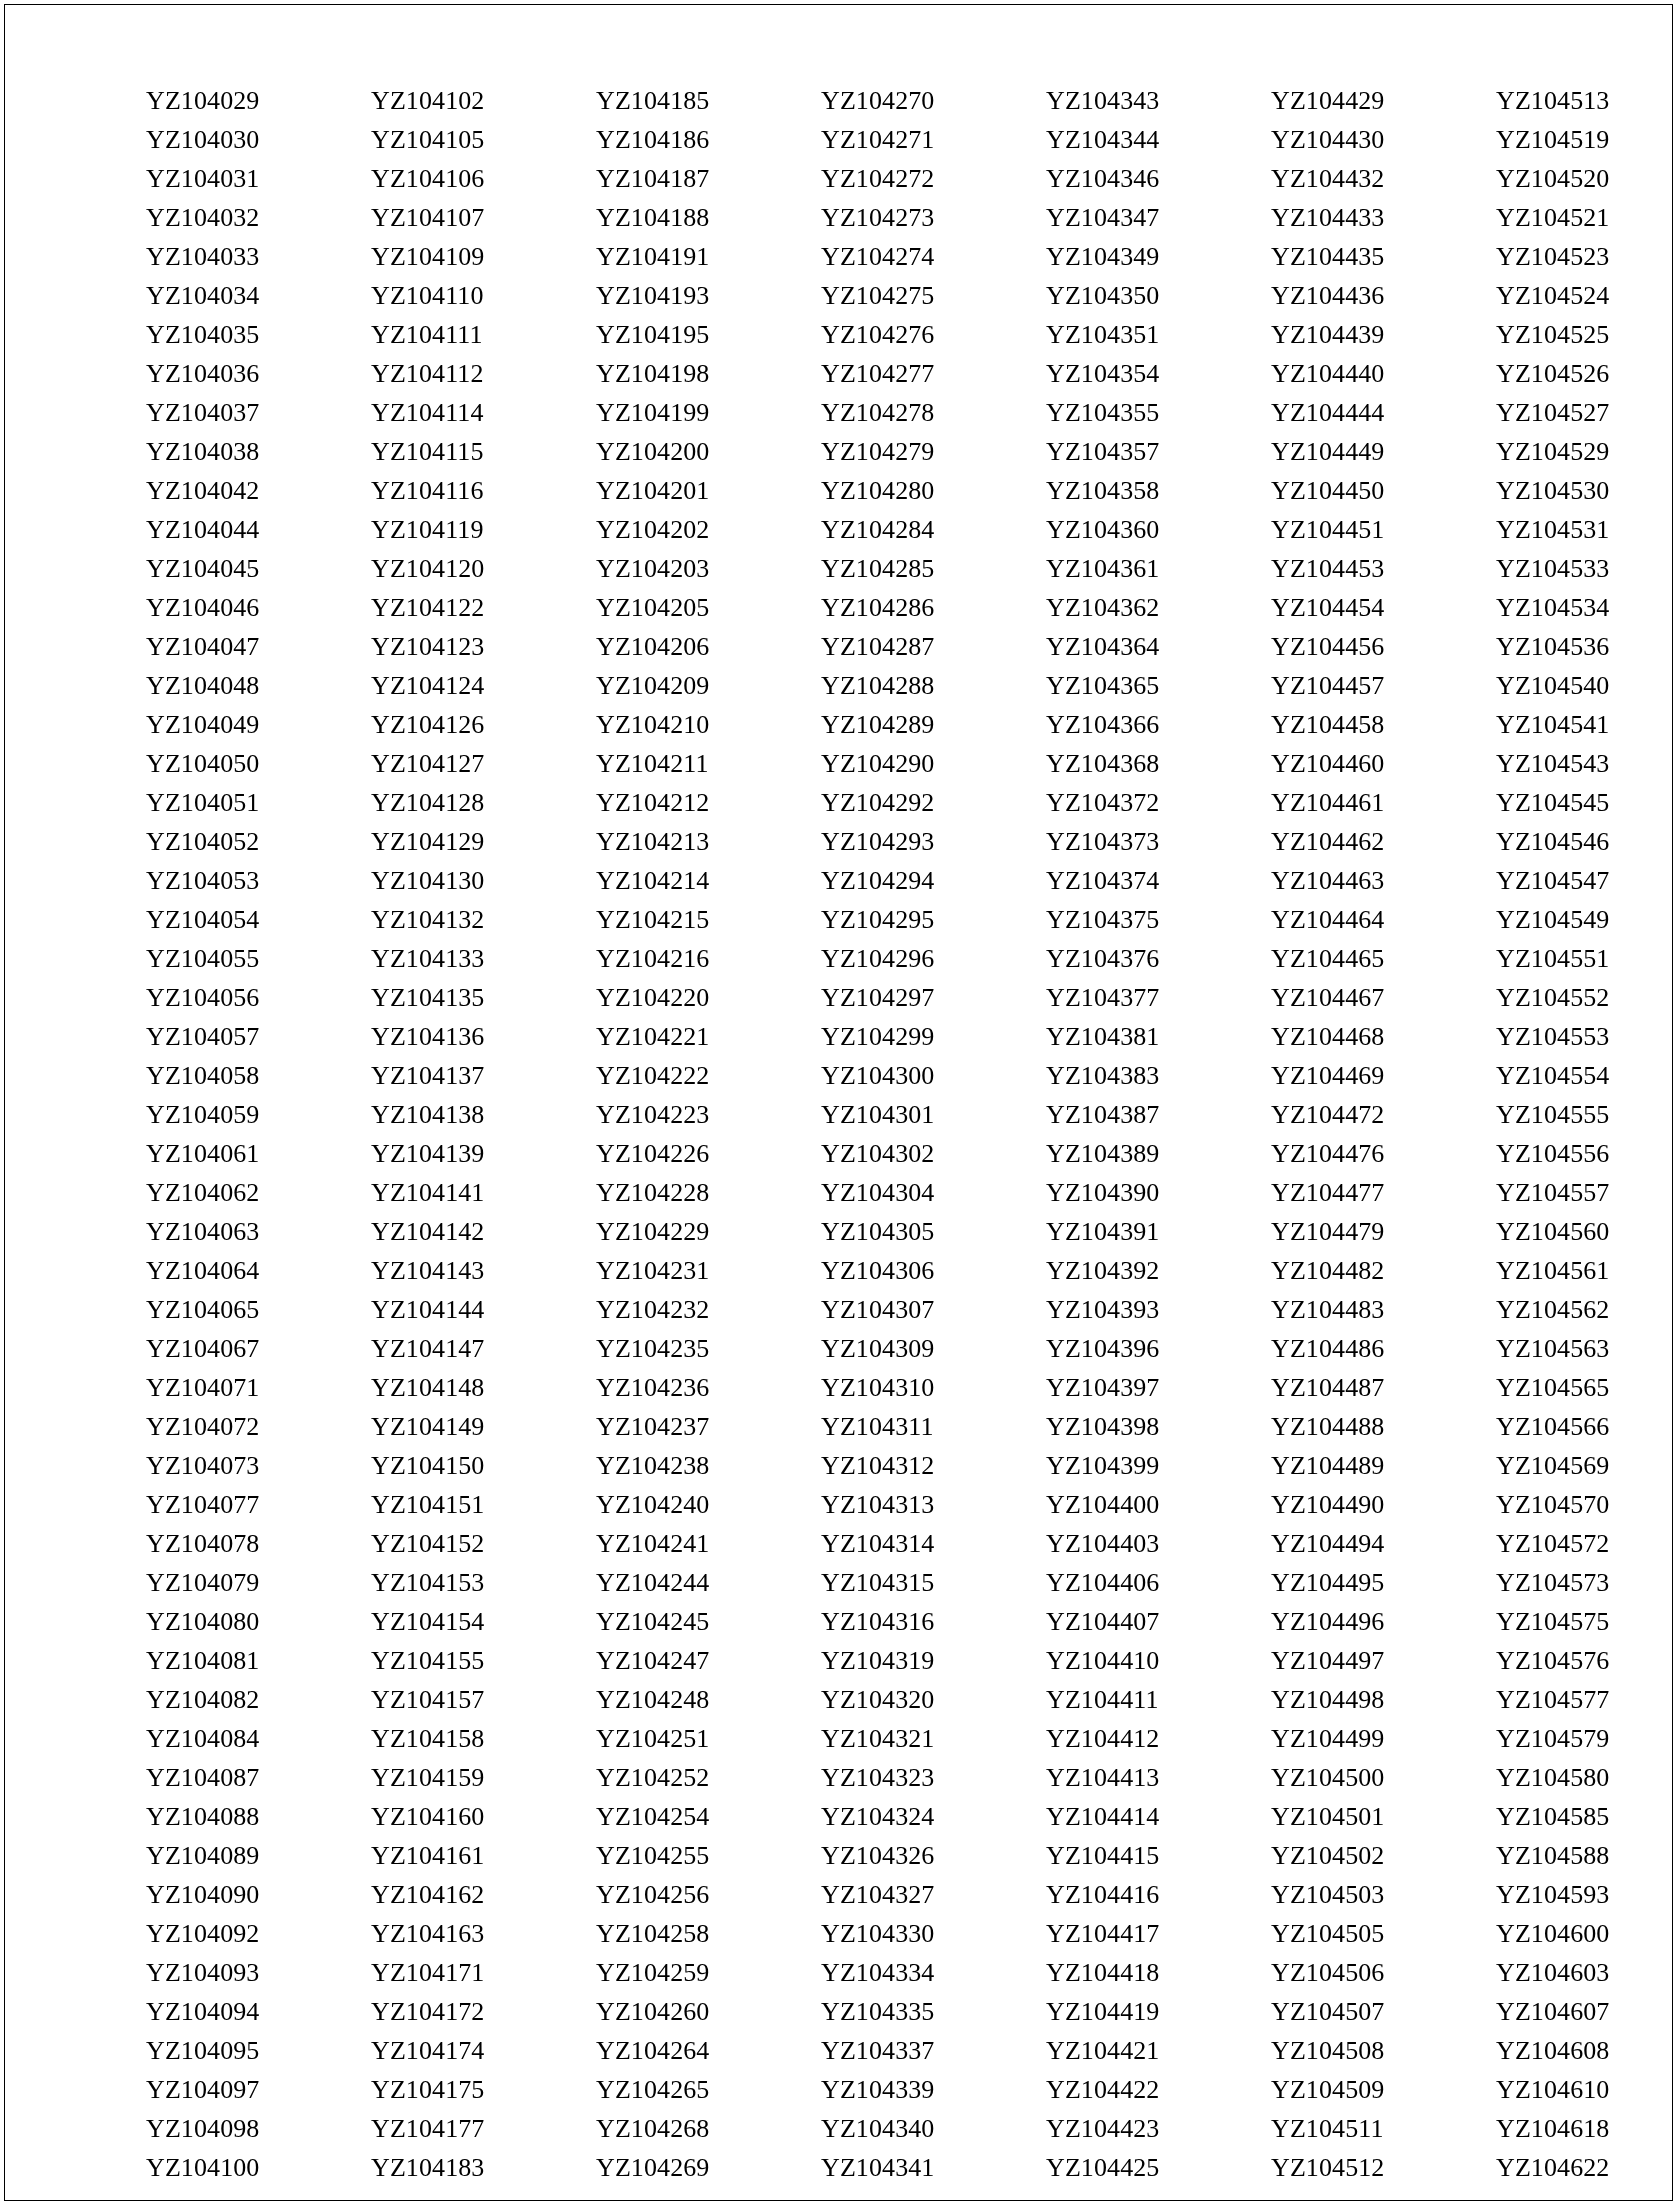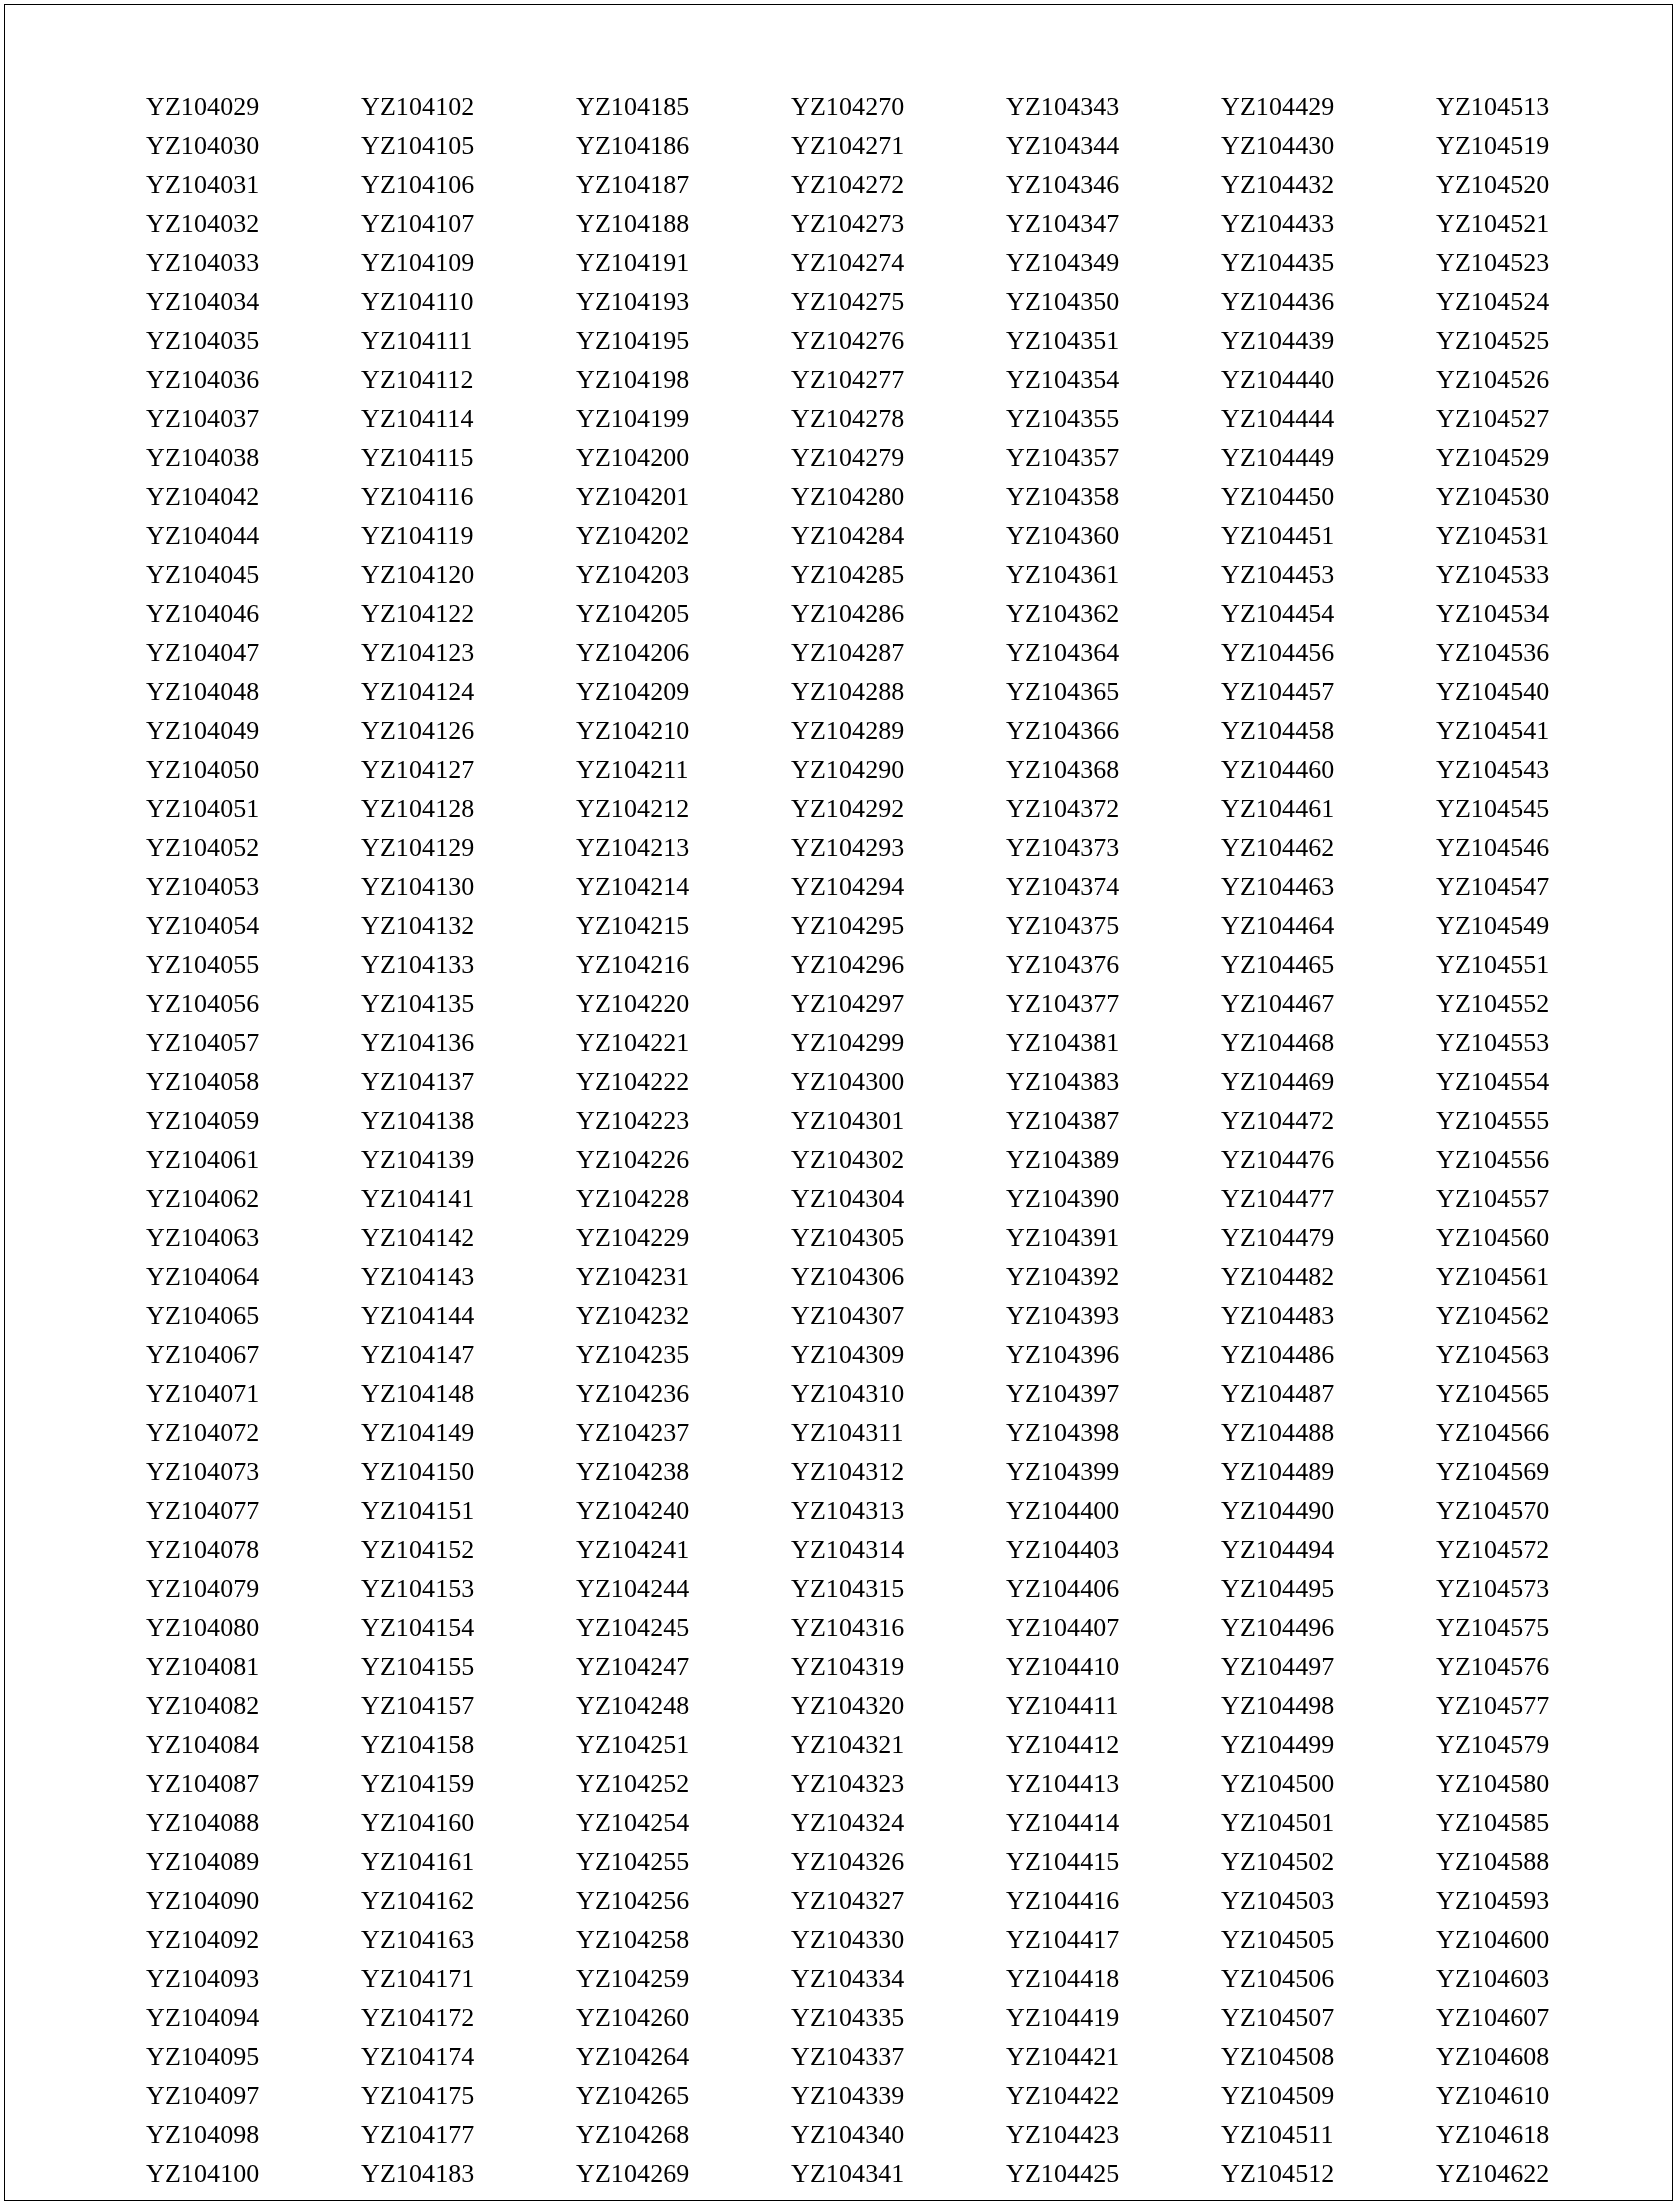--- a/index.html
+++ b/index.html
@@ -24,25 +24,26 @@
     left: 3.8px;
     top: 3.8px;
     right: 3.8px;
     bottom: 3.8px;
     border: 1.4px solid #000000;
     pointer-events: none;
   }
   .code-grid {
     position: absolute;
     left: 146px;
-    top: 87px;
+    top: 81px;
     width: 1388px;
     display: grid;
     grid-template-columns: repeat(7, 215px);
     column-gap: 0px;
+    gap: 10px;
   }
   .code-column {
     display: flex;
     flex-direction: column;
   }
   .code-cell {
     font-size: 26px;
     line-height: 39px;
     letter-spacing: 0.1px;
     white-space: nowrap;

